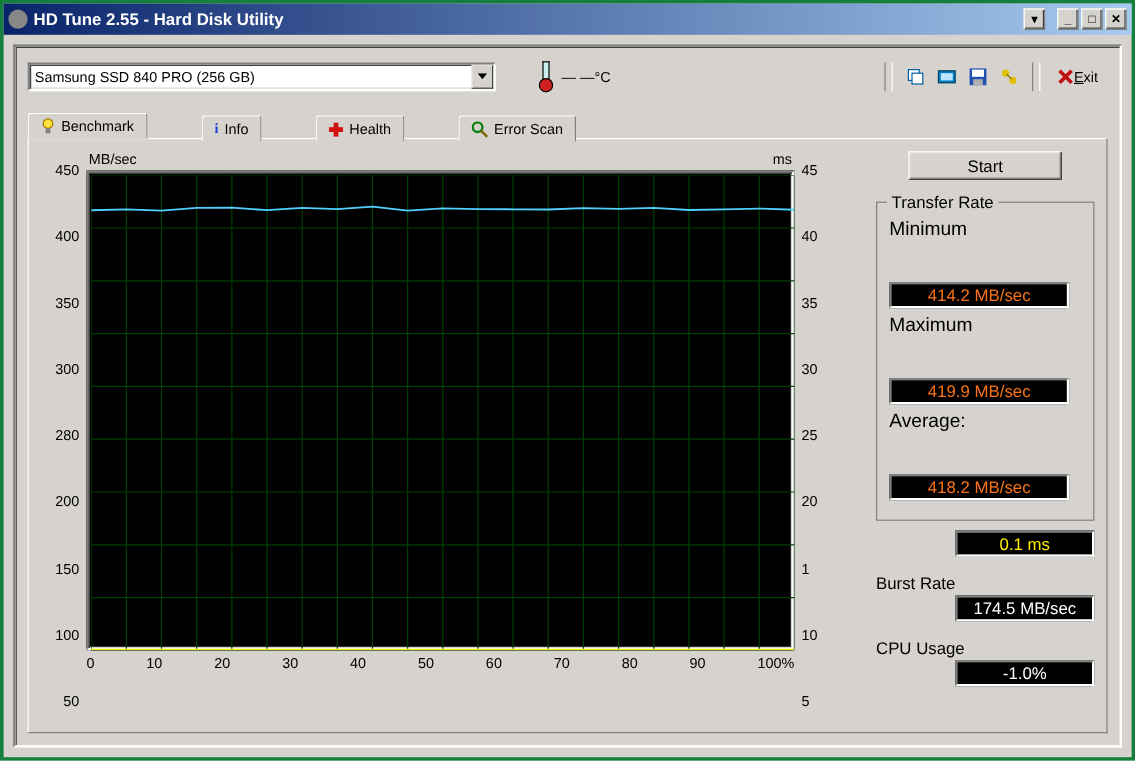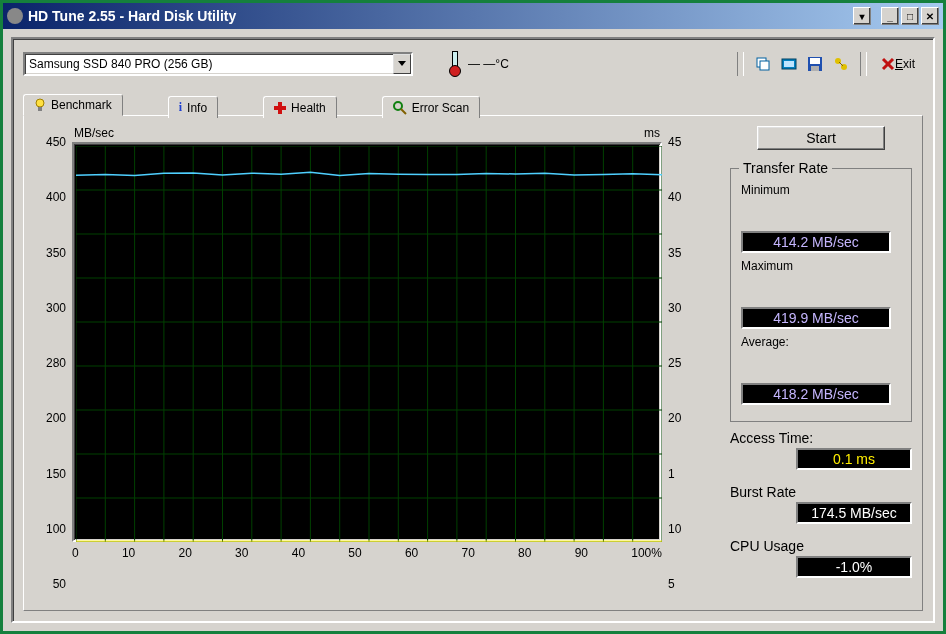--- a/index.html
+++ b/index.html
@@ -37,23 +37,23 @@
 .plot { width: 590px; height: 400px; background: #000; border: 2px solid #808080; border-right-color:#fff; border-bottom-color:#fff; box-shadow: inset 1px 1px 0 #404040, inset -1px -1px 0 #d6d3ce; position: relative; }
 .grid line { stroke: #004000; stroke-width: 1; }
 .trace-blue { fill:none; stroke:#4fd0ff; stroke-width:1.5; }
 .trace-yellow { fill:none; stroke:#ffee00; stroke-width:1; }
 .xaxis { display: flex; justify-content: space-between; width: 590px; font-size: 13px; margin-top: 4px; padding: 0 0px; }
 .xaxis span:last-child::after { content: "%"; }
 .side { margin-left: 28px; flex: 1; display: flex; flex-direction: column; gap: 8px; }
 .startbtn { align-self: center; width: 128px; height: 24px; border: 1px solid #fff; border-right-color:#404040; border-bottom-color:#404040; box-shadow: inset -1px -1px 0 #808080, inset 1px 1px 0 #dfdfdf; background: #d6d3ce; text-align: center; line-height: 22px; font-size: 14px; cursor: pointer; margin-bottom: 10px; }
 .grp { border: 1px solid #808080; border-top-color: #808080; box-shadow: 0 1px 0 #fff, 1px 0 0 #fff, inset 1px 1px 0 #fff inset; position: relative; padding: 14px 10px 10px 10px; }
 .grp::before { content: attr(data-title); position: absolute; top: -9px; left: 8px; background: #d6d3ce; padding: 0 4px; font-size: 14px; }
-.grp-label { font-size: 12px; margin-bottom: 2px; }
+.grp-label { font-size: 16px; margin-bottom: 2px; }
 .lcd { background: #000; width: 150px; height: 22px; display:flex; align-items:center; justify-content:center; font-size: 14px; margin-bottom: 6px; border: 2px solid #808080; border-right-color:#fff; border-bottom-color:#fff; }
-.lcd.cyan { color: #c4b5fd; margin-top: 34px; }
+.lcd.cyan { color: #f97316; margin-top: 34px; }
 .lcd.yellow { color: #ffee00; }
 .lcd.white { color: #fff; }
 .lcd.narrow { width: 116px; margin-left: auto; }
 .kv { display:flex; flex-direction:column; gap: 2px; }
 .kv-label { font-size: 14px; }
 </style>
 </head>
 <body>
 
 <div class="win">
@@ -238,21 +238,20 @@
         <div class="grp" id="grp-transfer" data-title="Transfer Rate">
           <div class="grp-label">Minimum</div>
           <div class="lcd cyan">414.2 MB/sec</div>
           <div class="grp-label">Maximum</div>
           <div class="lcd cyan">419.9 MB/sec</div>
           <div class="grp-label">Average:</div>
           <div class="lcd cyan">418.2 MB/sec</div>
         </div>
 
         <div class="kv">
-          <div class="kv-label">Access Time:</div>
           <div class="lcd yellow narrow">0.1 ms</div>
         </div>
         <div class="kv">
           <div class="kv-label">Burst Rate</div>
           <div class="lcd white narrow">174.5 MB/sec</div>
         </div>
         <div class="kv">
           <div class="kv-label">CPU Usage</div>
           <div class="lcd white narrow">-1.0%</div>
         </div>

